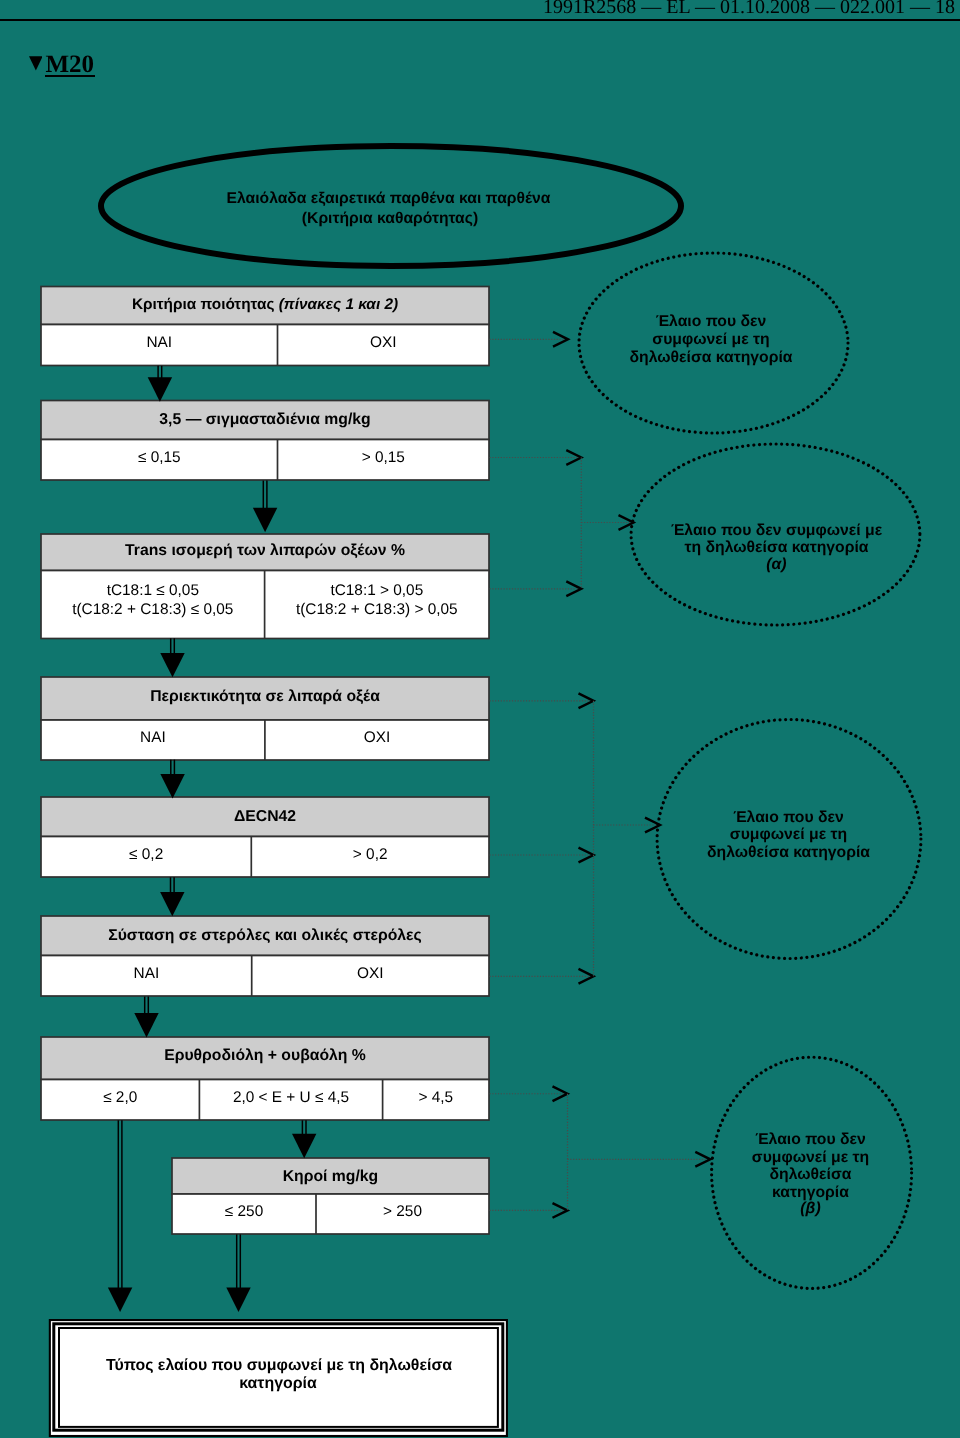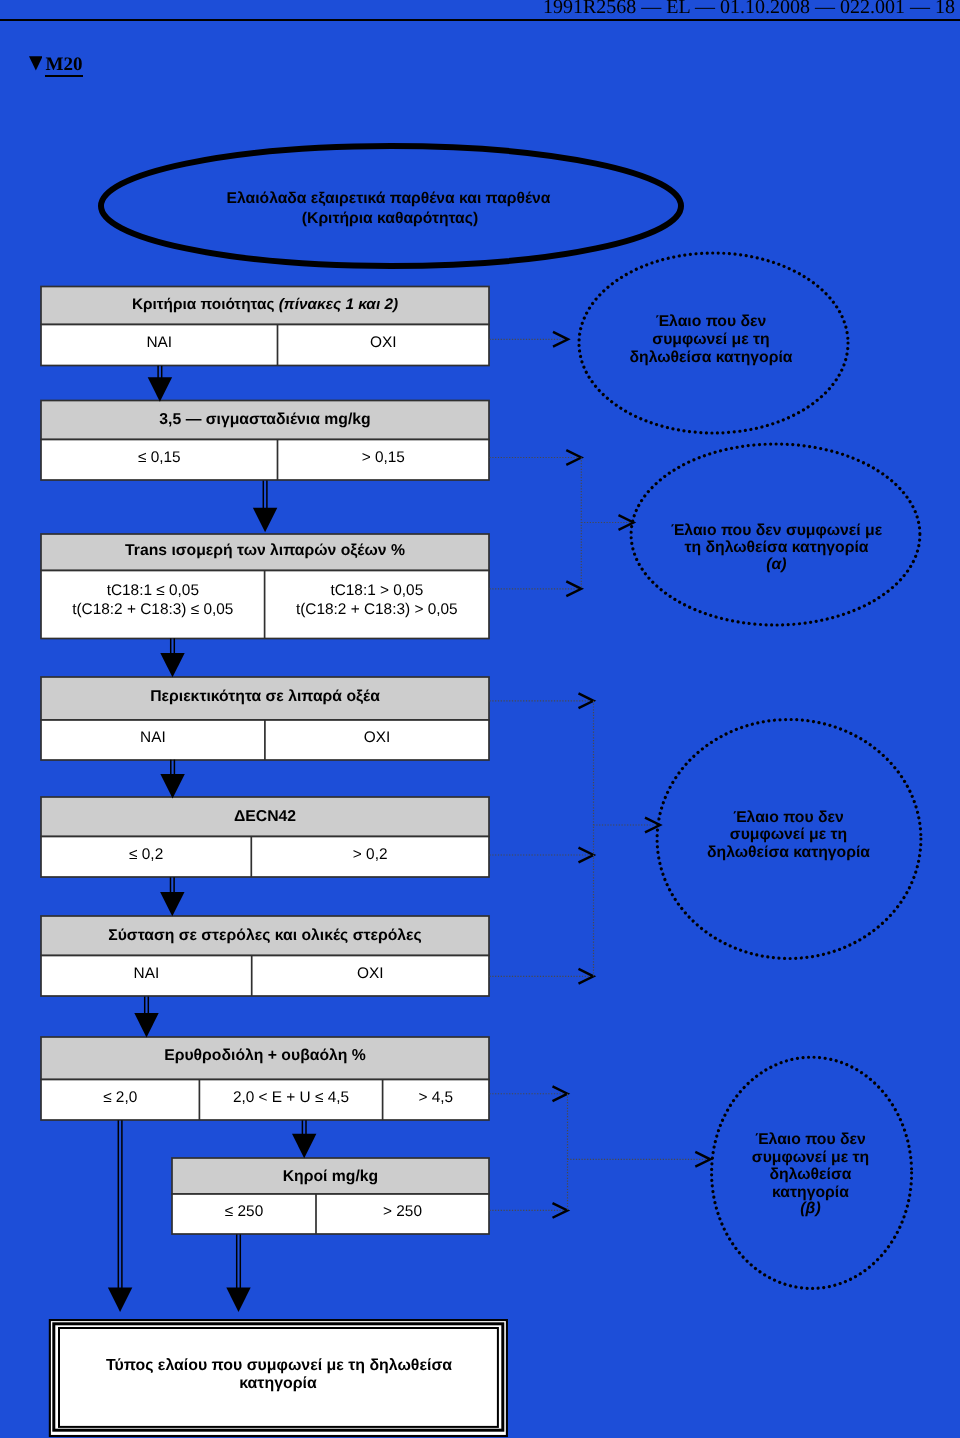--- a/index.html
+++ b/index.html
@@ -1,28 +1,28 @@
 <!DOCTYPE html>
 <html><head>
 <meta charset="utf-8">
 <style>
   html,body{margin:0;padding:0;background:#ffffff;}
   body{width:960px;height:1438px;position:relative;overflow:hidden;
        font-family:"Liberation Sans", sans-serif;color:#000;}
-  #page{position:absolute;left:0;top:0;width:960px;height:1438px;background:#1d4ed8;
+  #page{position:absolute;left:0;top:0;width:960px;height:1438px;background:#0f766e;
         -webkit-font-smoothing:antialiased;text-rendering:geometricPrecision;}
   .doc-ref,.mtag,.title{-webkit-font-smoothing:antialiased;
         transform:translateZ(0);will-change:transform;}
   .doc-ref{position:absolute;right:5px;top:-1px;font-family:"Liberation Serif",serif;
            font-size:20px;line-height:16px;white-space:pre;}
   .rule{position:absolute;left:0;top:19.3px;width:960px;height:1.6px;background:#000;}
   .marker{position:absolute;left:28.6px;top:56.2px;width:13.7px;height:14.5px;}
   .marker svg{display:block;}
   .mtag{position:absolute;left:45px;top:57.7px;font-family:"Liberation Serif",serif;
-        font-size:19px;font-weight:bold;line-height:14.2px;
+        font-size:25px;font-weight:bold;line-height:14.2px;
         border-bottom:2.3px solid #000;padding:0 0.5px 2.3px 0.5px;}
   .title{position:absolute;left:0;top:91px;width:906px;text-align:center;line-height:18px;
          font-family:"Liberation Serif",serif;font-size:19.6px;font-weight:bold;}
   svg.diagram{position:absolute;left:0;top:0;}
   svg text{font-family:"Liberation Sans",sans-serif;fill:#000;}
 </style>
 </head>
 <body>
 
 <div id="page">

